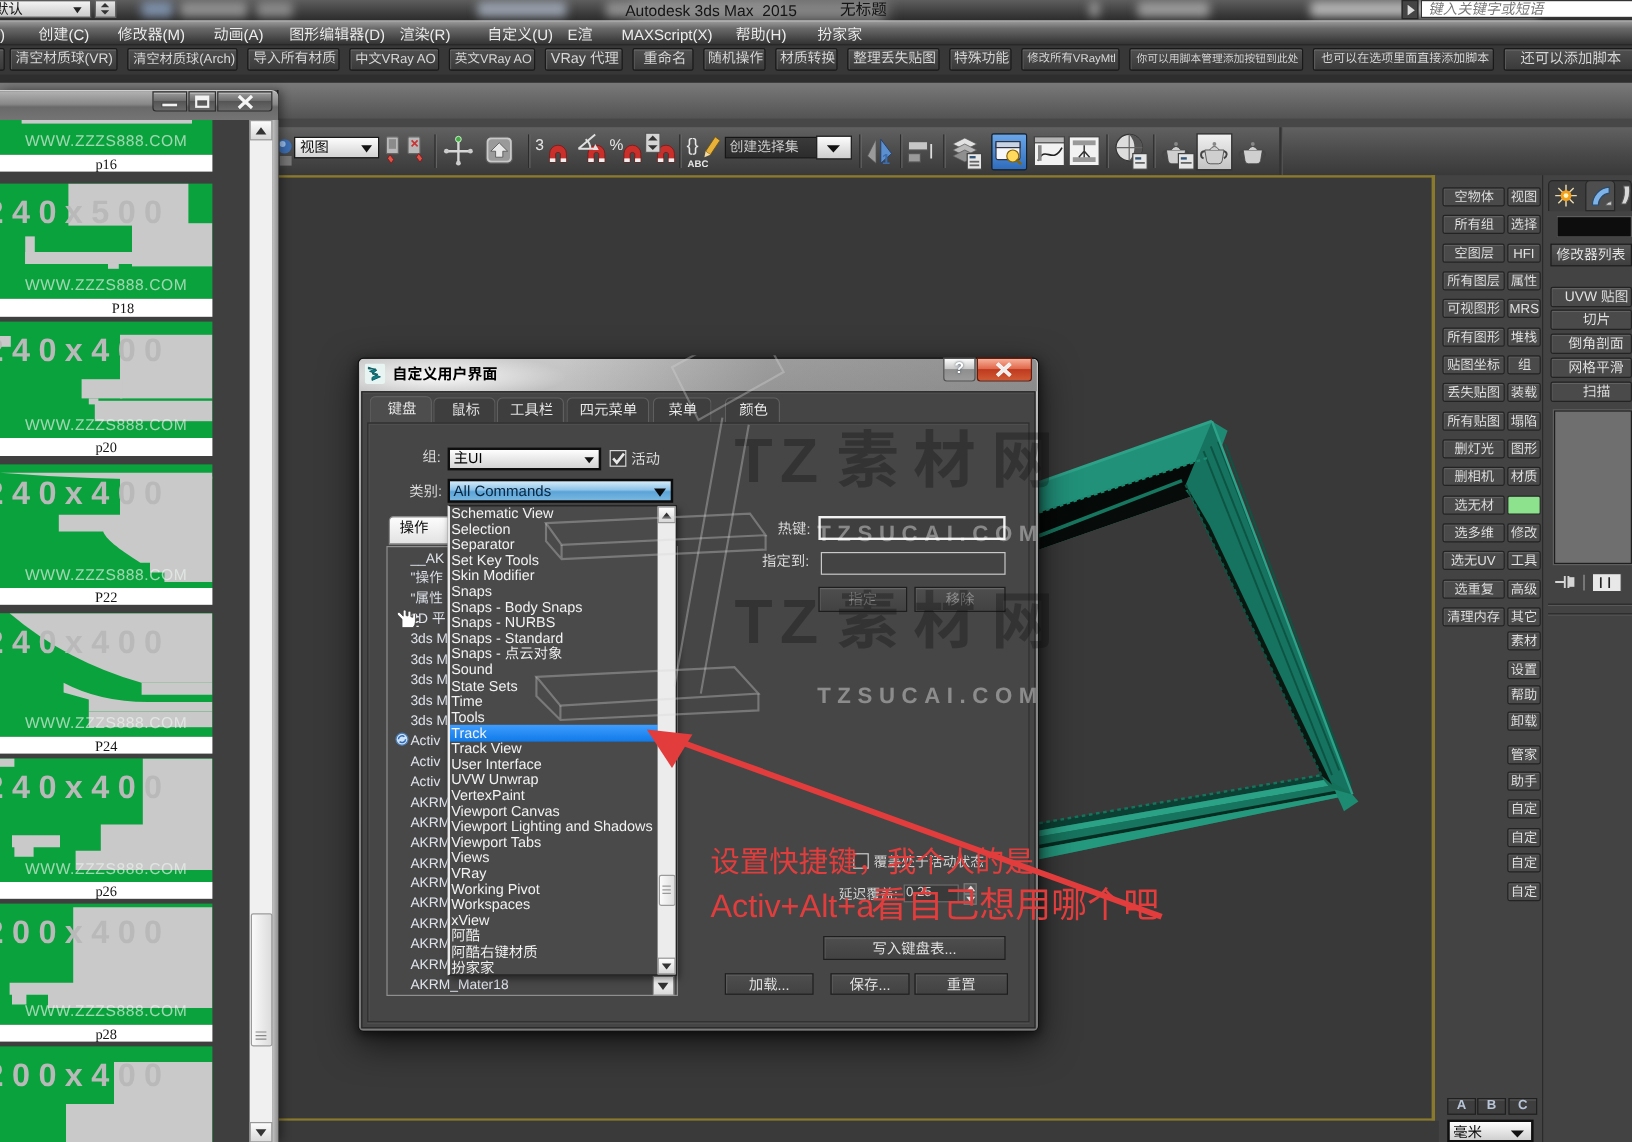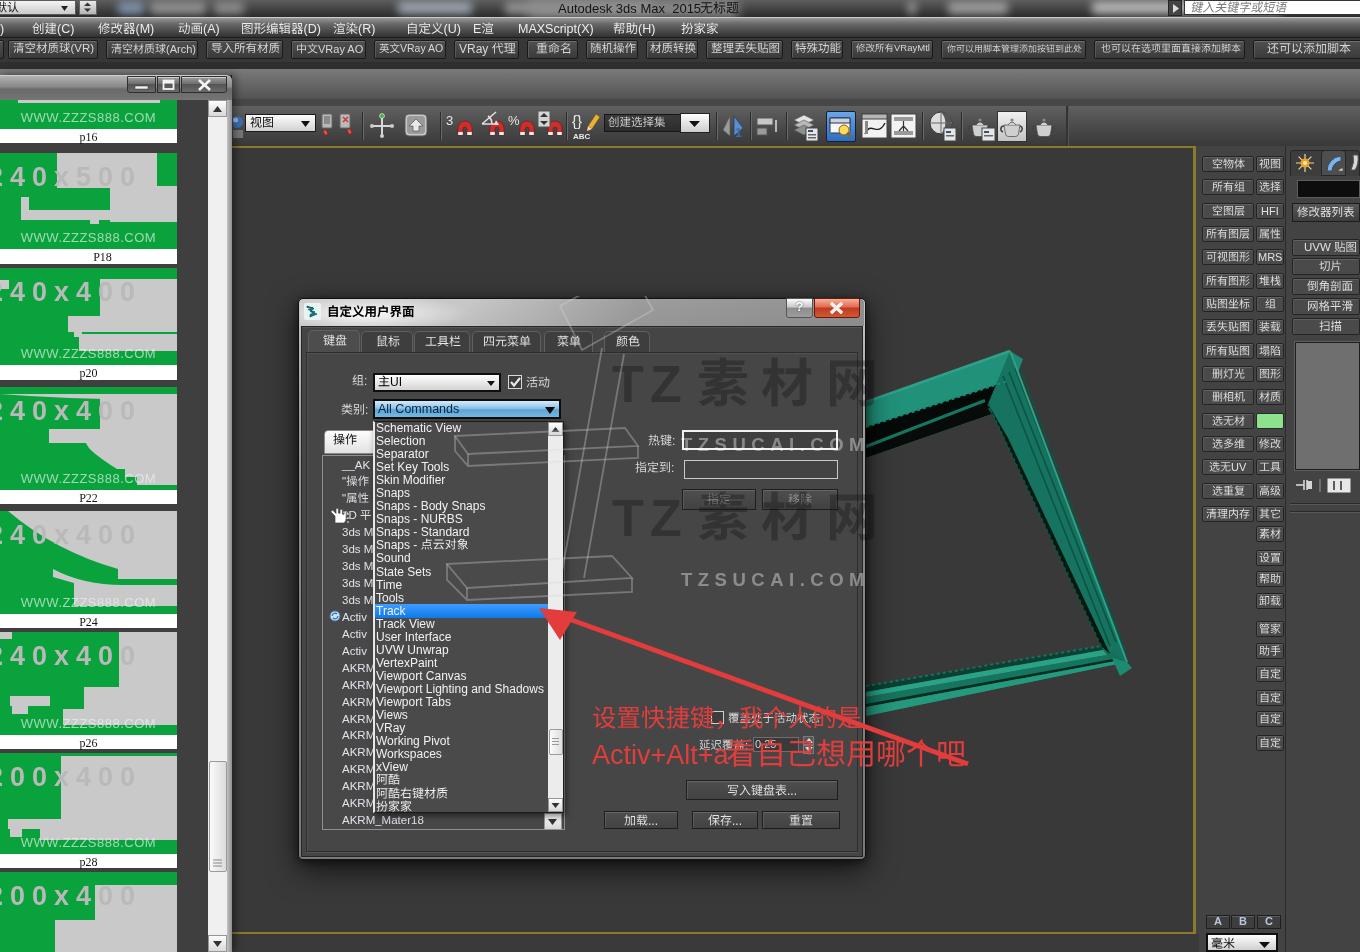--- a/index.html
+++ b/index.html
@@ -24,21 +24,21 @@
     <div style="position:absolute;left:118px;top:1px;width:26px;height:13px;background:#7d8fa8;border-radius:3px;filter:blur(4px)"></div>
     <div style="position:absolute;left:150px;top:1px;width:56px;height:13px;background:#8f8f8f;border-radius:3px;filter:blur(4px)"></div>
     <div style="position:absolute;left:214px;top:1px;width:30px;height:13px;background:#898989;border-radius:3px;filter:blur(4px)"></div>
     <div style="position:absolute;left:398px;top:1px;width:74px;height:13px;background:#98a0ac;border-radius:3px;filter:blur(4px)"></div>
     <div style="position:absolute;left:505px;top:1px;width:148px;height:13px;background:#8f8f8f;border-radius:3px;filter:blur(4px)"></div>
     <div style="position:absolute;left:728px;top:1px;width:4px;height:13px;background:#888;border-radius:3px;filter:blur(4px)"></div>
     <div style="position:absolute;left:908px;top:1px;width:8px;height:13px;background:#999;border-radius:3px;filter:blur(4px)"></div>
     <div style="position:absolute;left:948px;top:1px;width:60px;height:13px;background:#9a9a9a;border-radius:3px;filter:blur(4px)"></div>
     <div style="position:absolute;left:1092px;top:1px;width:190px;height:13px;background:#b3b3b3;border-radius:3px;filter:blur(4px)"></div>
     <div style="position:absolute;left:528px;top:0px;width:210px;height:17px;background:#8d8d8d;filter:blur(6px)"></div>
-    <div style="position:absolute;left:558px;top:1px;font:13px 'Liberation Sans';color:#141414;z-index:3">Autodesk 3ds Max&nbsp; 2015&nbsp;&nbsp;</div>
+    <div style="position:absolute;left:521px;top:1px;font:13px 'Liberation Sans';color:#141414;z-index:3">Autodesk 3ds Max&nbsp; 2015&nbsp;&nbsp;</div>
     <svg style="position:absolute;left:700px;top:1px;z-index:3;overflow:visible" width="39" height="18">
       <g>
         <use href="#gr65e0" transform="translate(0.0,11.4) scale(0.01300)" fill="#141414"></use>
         <use href="#gr6807" transform="translate(13.0,11.4) scale(0.01300)" fill="#141414"></use>
         <use href="#gr9898" transform="translate(26.0,11.4) scale(0.01300)" fill="#141414"></use>
       </g>
     </svg>
     <div style="position:absolute;left:1168px;top:0px;width:14px;height:16px;background:#454545;border:1px solid #252525"></div>
     <svg style="position:absolute;left:1172px;top:4px;" width="8" height="9" viewBox="0 0 8 9">
       <path d="M1 0 L7 4.5 L1 9 Z" fill="#ddd"></path>

